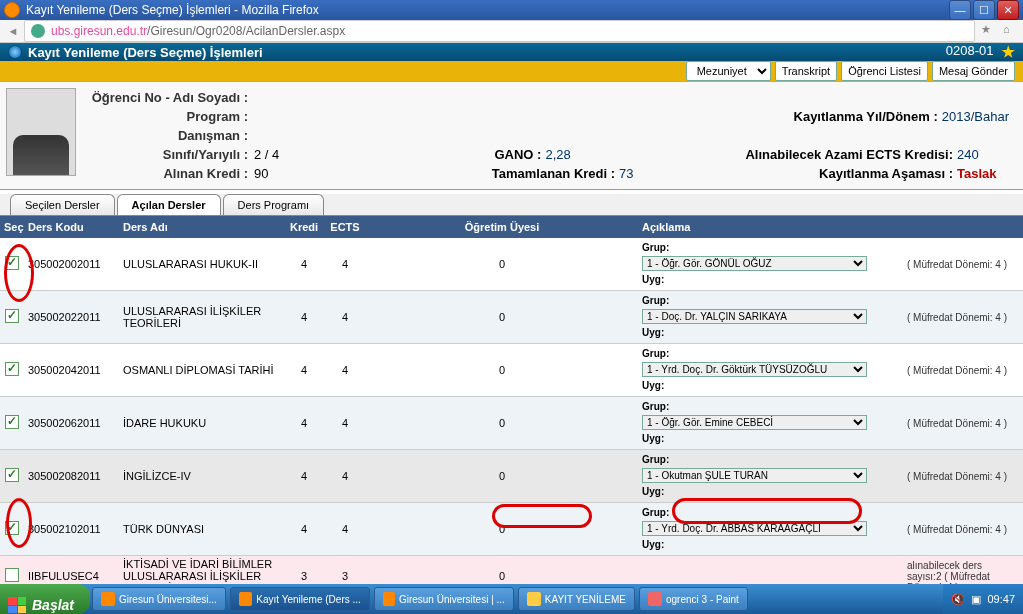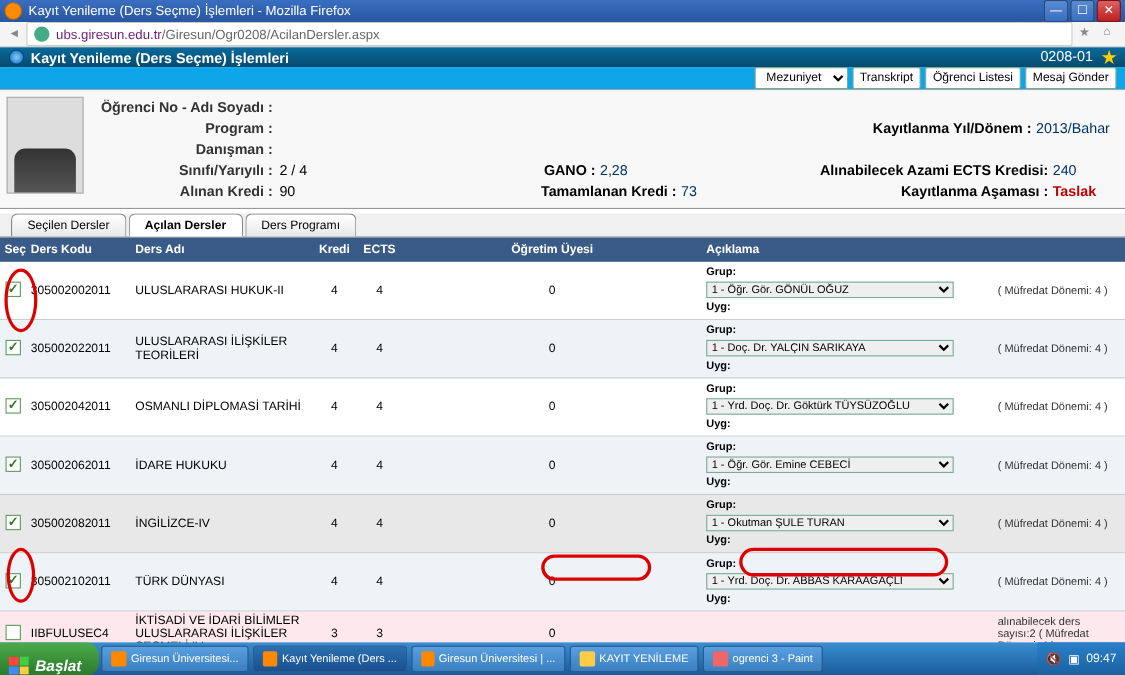--- a/index.html
+++ b/index.html
@@ -9,32 +9,32 @@
 .titlebar .ff-icon { width: 16px; height: 16px; background: #ff8c00; border-radius: 50%; margin-right: 6px; border: 1px solid #c60; }
 .titlebar-title { flex: 1; font-size: 12px; }
 .win-btns { display: flex; gap: 2px; }
 .win-btn { width: 22px; height: 20px; background: linear-gradient(#5a8cd0, #3a6ec0); border: 1px solid #2a4a80; border-radius: 3px; color: #fff; text-align: center; line-height: 18px; font-size: 11px; cursor: pointer; }
 .win-btn.close { background: linear-gradient(#e06060, #c02020); border-color: #801010; }
 .addrbar { height: 28px; background: #f4f4f4; display: flex; align-items: center; padding: 0 4px; border-bottom: 1px solid #ccc; }
 .nav-arrow { width: 18px; height: 18px; display: flex; align-items: center; justify-content: center; color: #888; margin-right: 2px; }
 .url-box { flex: 1; height: 22px; border: 1px solid #ccc; border-radius: 2px; padding: 0 6px; display: flex; align-items: center; background: #fff; }
 .url-globe { width: 14px; height: 14px; background: #4a8; border-radius: 50%; margin-right: 6px; }
 .url-text { color: #666; font-size: 12px; }
-.url-text .dom { color: #701a75; }
+.url-text .dom { color: #ec4899; }
 .addr-icons { display: flex; gap: 6px; margin-left: 6px; }
 .addr-icons span { width: 16px; height: 16px; display: block; }
 
 .page-header { height: 24px; background: linear-gradient(#0a6a9a, #064a70); color: #fff; display: flex; align-items: center; padding: 0 8px; justify-content: space-between; font-size: 13px; font-weight: bold; }
 .page-header .globe { width: 14px; height: 14px; background: radial-gradient(#8cf, #06a); border-radius: 50%; margin-right: 6px; border: 1px solid #048; }
 .page-header-left { display: flex; align-items: center; }
 .page-header-right { display: flex; align-items: flex-start; gap: 4px; }
 .page-code { font-weight: normal; }
 .star-icon { color: #ffcc00; font-size: 15px; margin-left:4px; }
 
-.toolbar-row { background: #0ea5e9; height: 24px; display: flex; align-items: center; justify-content: flex-end; padding: 0 8px; gap: 4px; border-bottom: 1px solid #aaa; }
+.toolbar-row { background: #eab308; height: 24px; display: flex; align-items: center; justify-content: flex-end; padding: 0 8px; gap: 4px; border-bottom: 1px solid #aaa; }
 .toolbar-row select, .toolbar-row .tb-btn { font-size: 11px; height: 20px; border: 1px solid #7a9; background: #fff; padding: 0 6px; border-radius: 2px; }
 .toolbar-row .tb-btn { cursor: pointer; display: flex; align-items: center; }
 
 .student-panel { display: flex; padding: 6px; border-bottom: 1px solid #999; background: #f8f8f8; }
 .photo { width: 70px; height: 88px; background: #ddd; border: 1px solid #aaa; margin-right: 8px; display: flex; flex-direction: column; justify-content: flex-end; align-items: center; }
 .photo .body { width: 56px; height: 40px; background: linear-gradient(#333, #555); border-radius: 10px 10px 0 0; }
 .info-grid { flex: 1; font-size: 13px; }
 .info-row { display: flex; padding: 2px 0; }
 .info-row .label { width: 170px; text-align: right; font-weight: bold; padding-right: 6px; color: #333; }
 .info-row .value { flex: 1; color: #000; }

